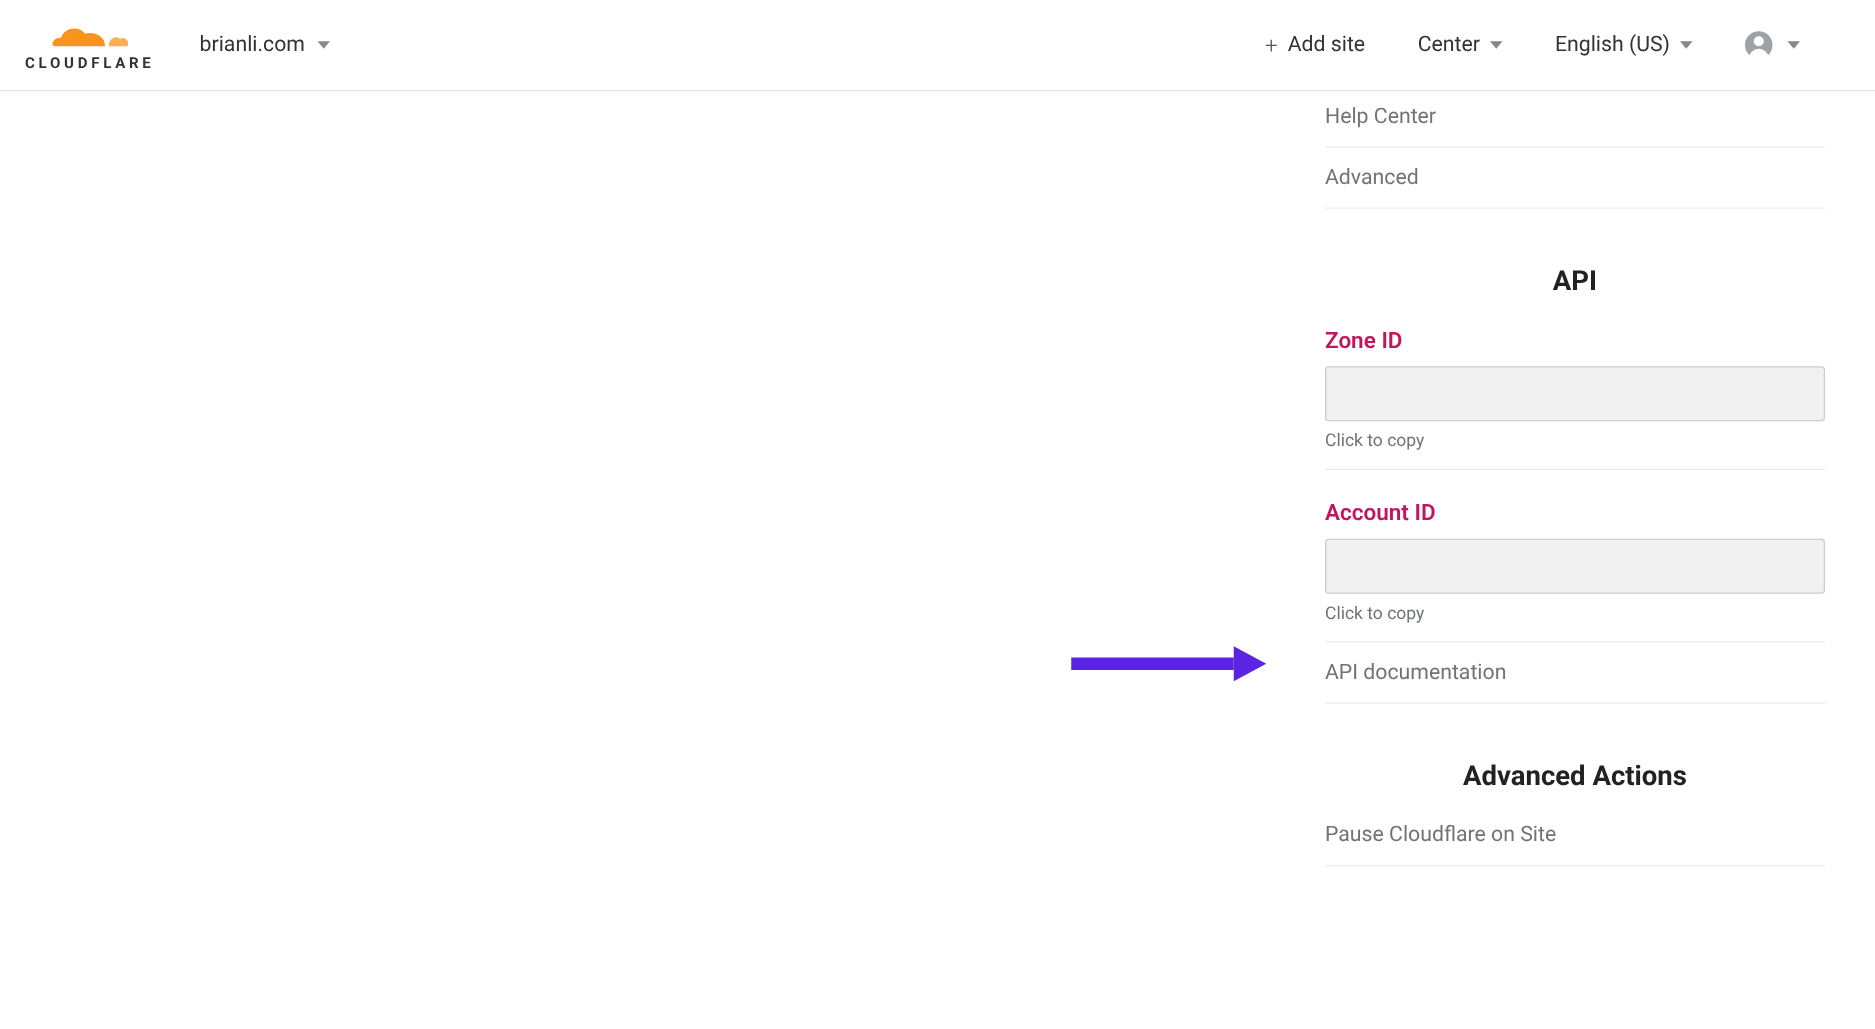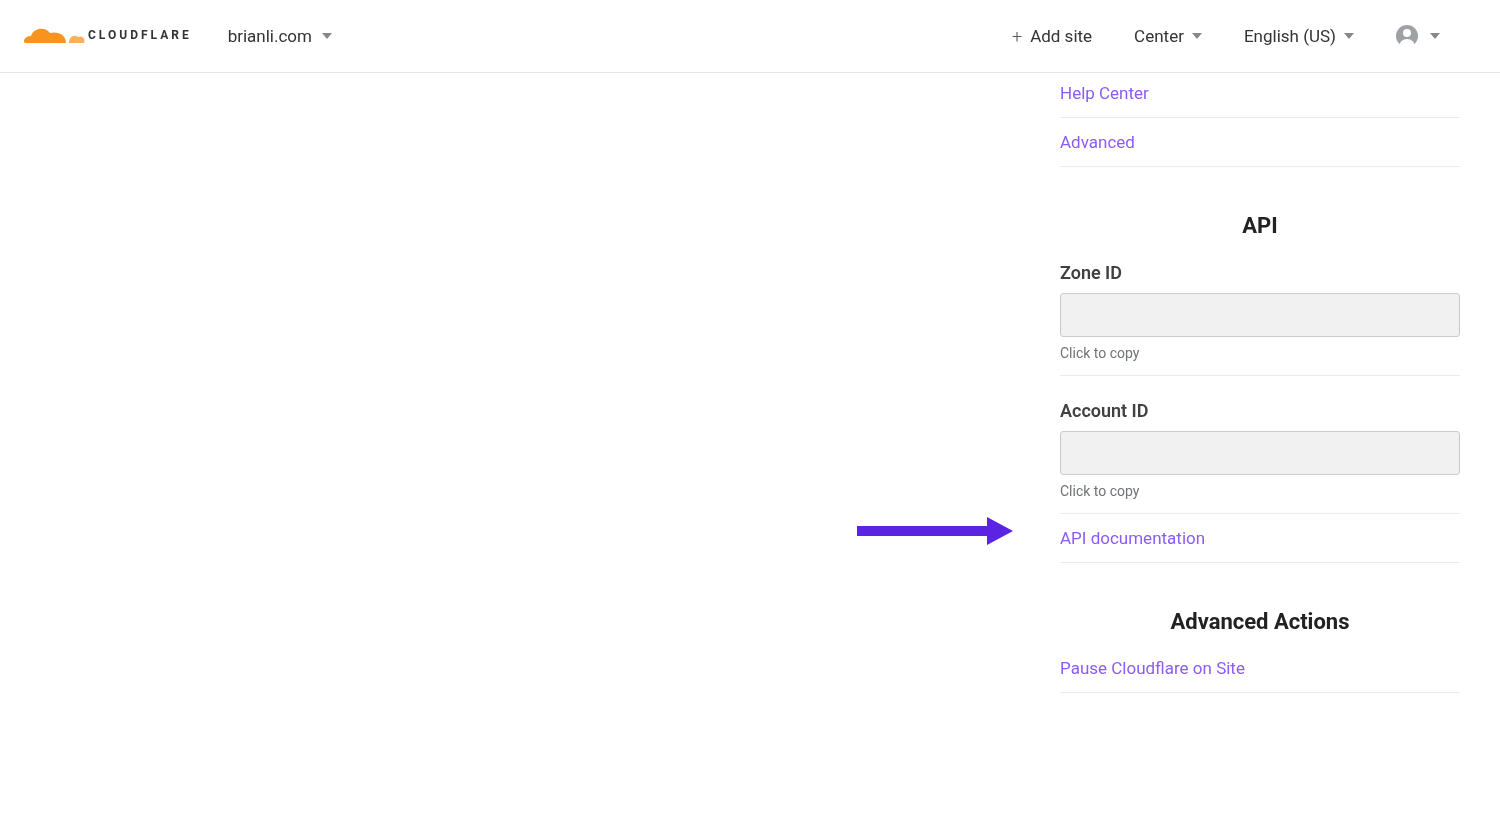--- a/index.html
+++ b/index.html
@@ -21,21 +21,21 @@
     padding: 0 20px 0 20px;
     justify-content: space-between;
   }
   .header-left {
     display: flex;
     align-items: center;
     gap: 36px;
   }
   .logo {
     display: flex;
-    flex-direction: row;
+    flex-direction: column;
     align-items: center;
   }
   .logo-text {
     font-size: 12px;
     letter-spacing: 3px;
     font-weight: 700;
     color: #333;
     margin-top: -2px;
   }
   .site-select {
@@ -105,39 +105,39 @@
   }
   .sidebar {
     width: 450px;
     padding-right: 40px;
     padding-left: 10px;
   }
 
   
   .side-link {
     display: block;
-    color: #8b5cf6;
+    color: #737373;
     font-size: 17px;
     padding: 14px 0;
     border-bottom: 1px solid #eaeaea;
     cursor: pointer;
   }
   .side-link:first-child { padding-top: 10px; }
   .section-title {
     font-size: 22px;
     font-weight: 700;
     color: #222;
     margin-top: 46px;
     margin-bottom: 10px;
     text-align: center;
   }
   .field-label {
     font-size: 18px;
     font-weight: 600;
-    color: #404040;
+    color: #be185d;
     margin-top: 24px;
     margin-bottom: 10px;
   }
   .copy-box {
     width: 100%;
     height: 44px;
     background: #f1f1f1;
     border: 1px solid #ccc;
     border-radius: 3px;
     cursor: pointer;

